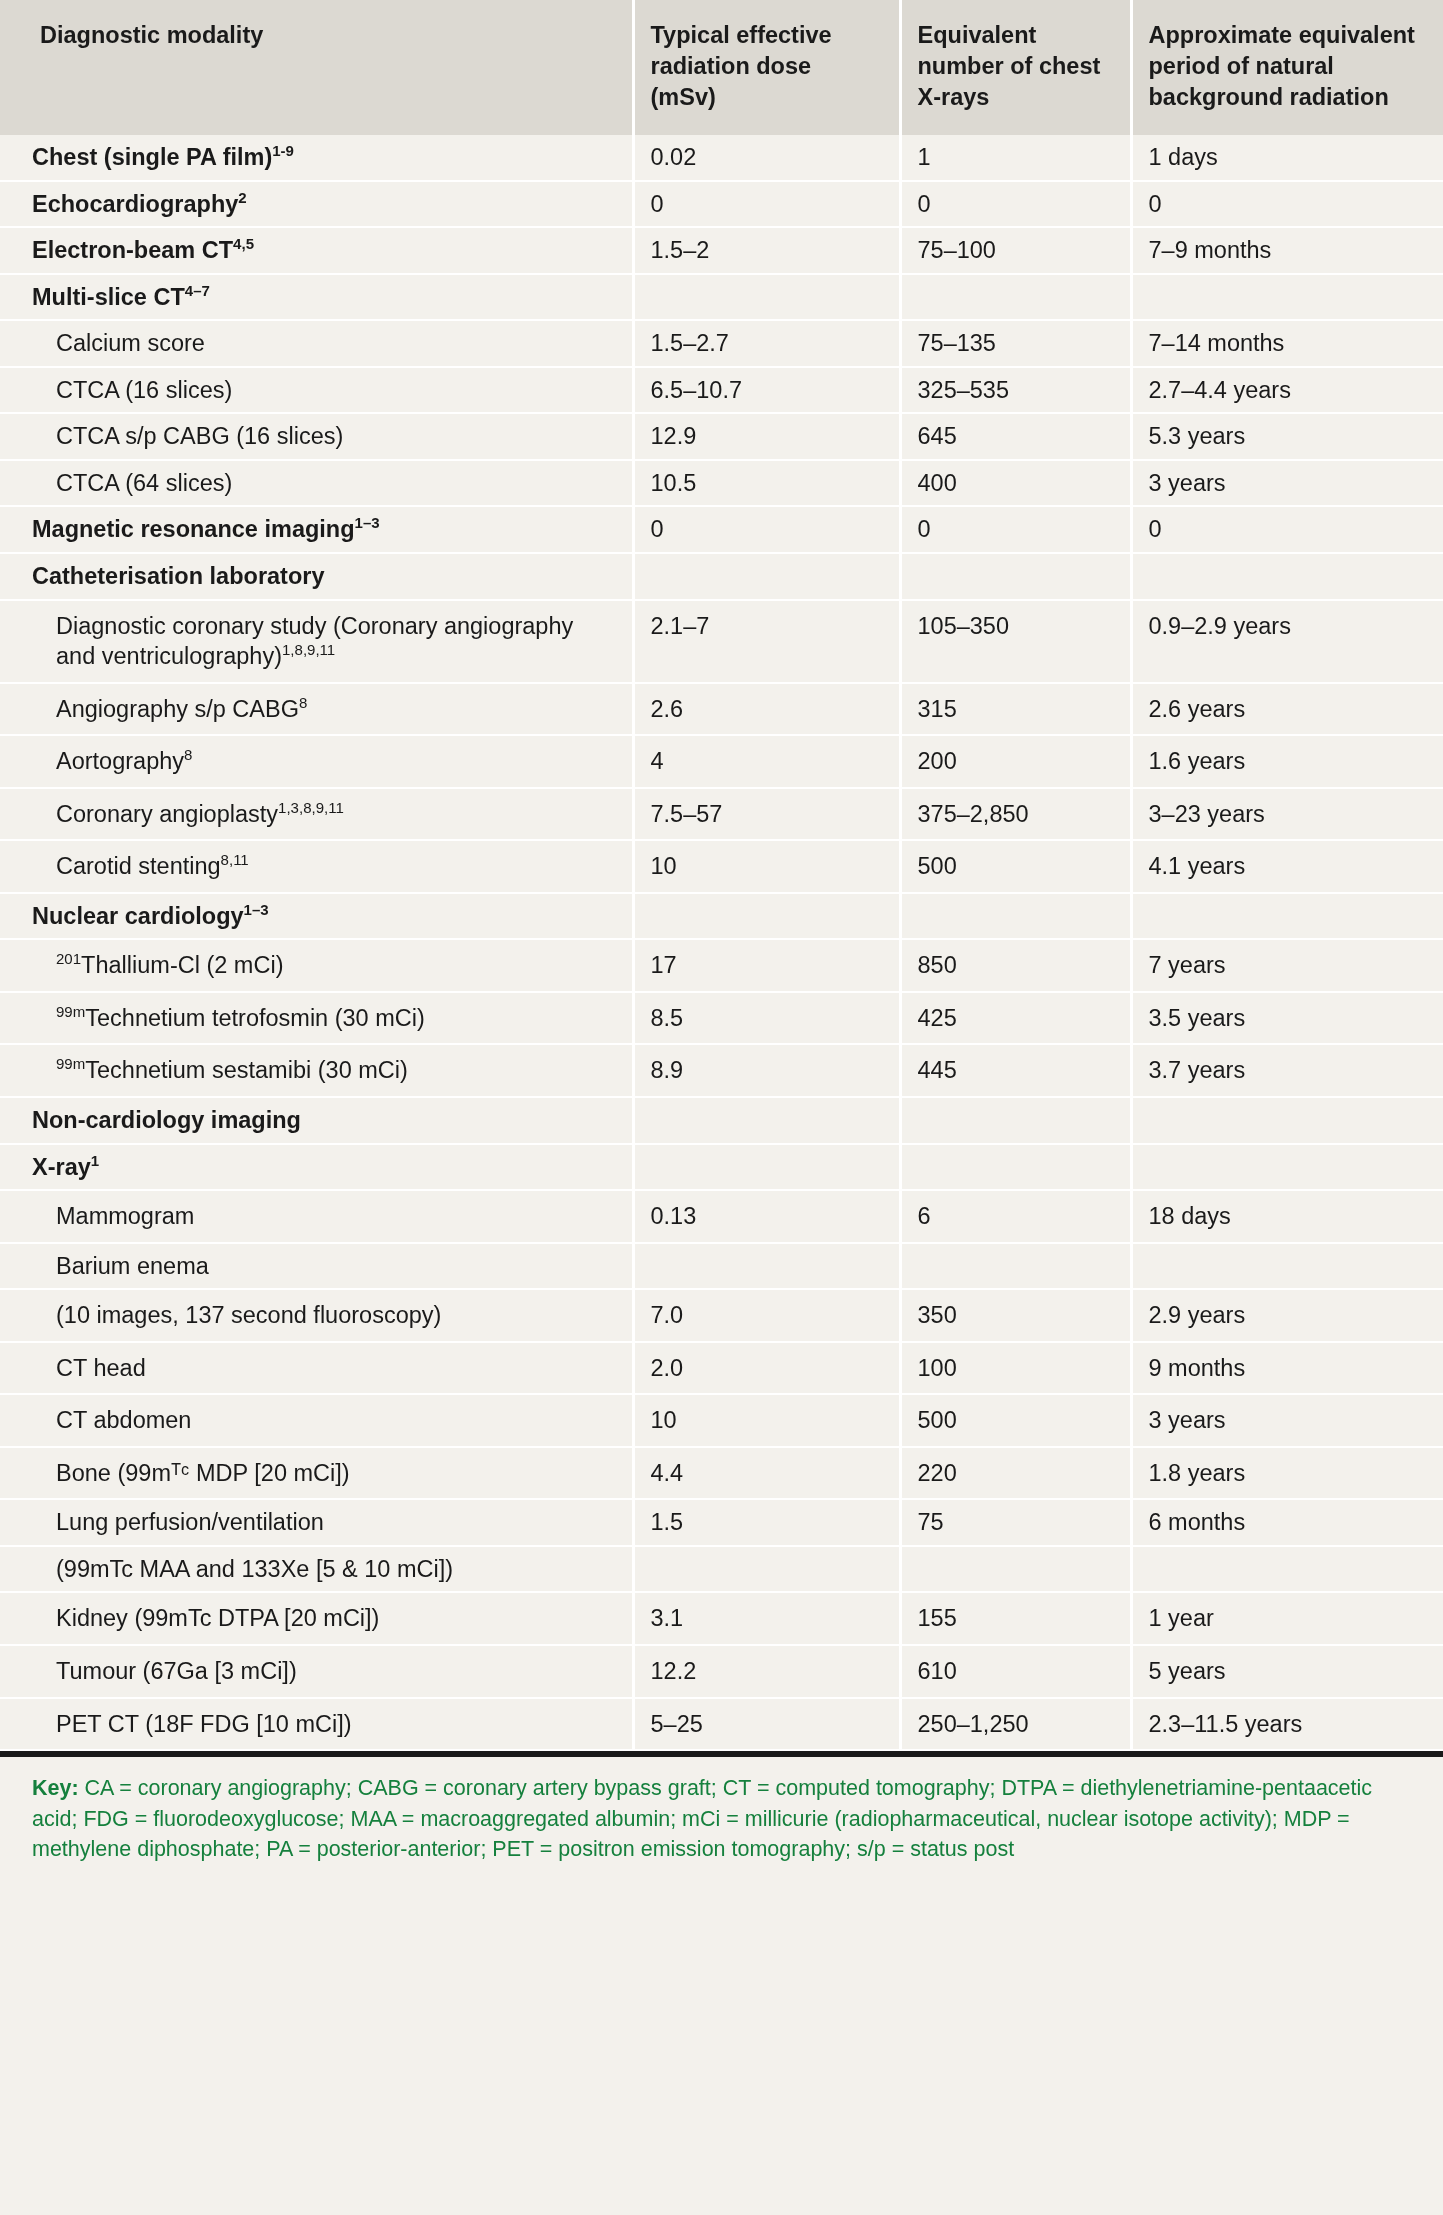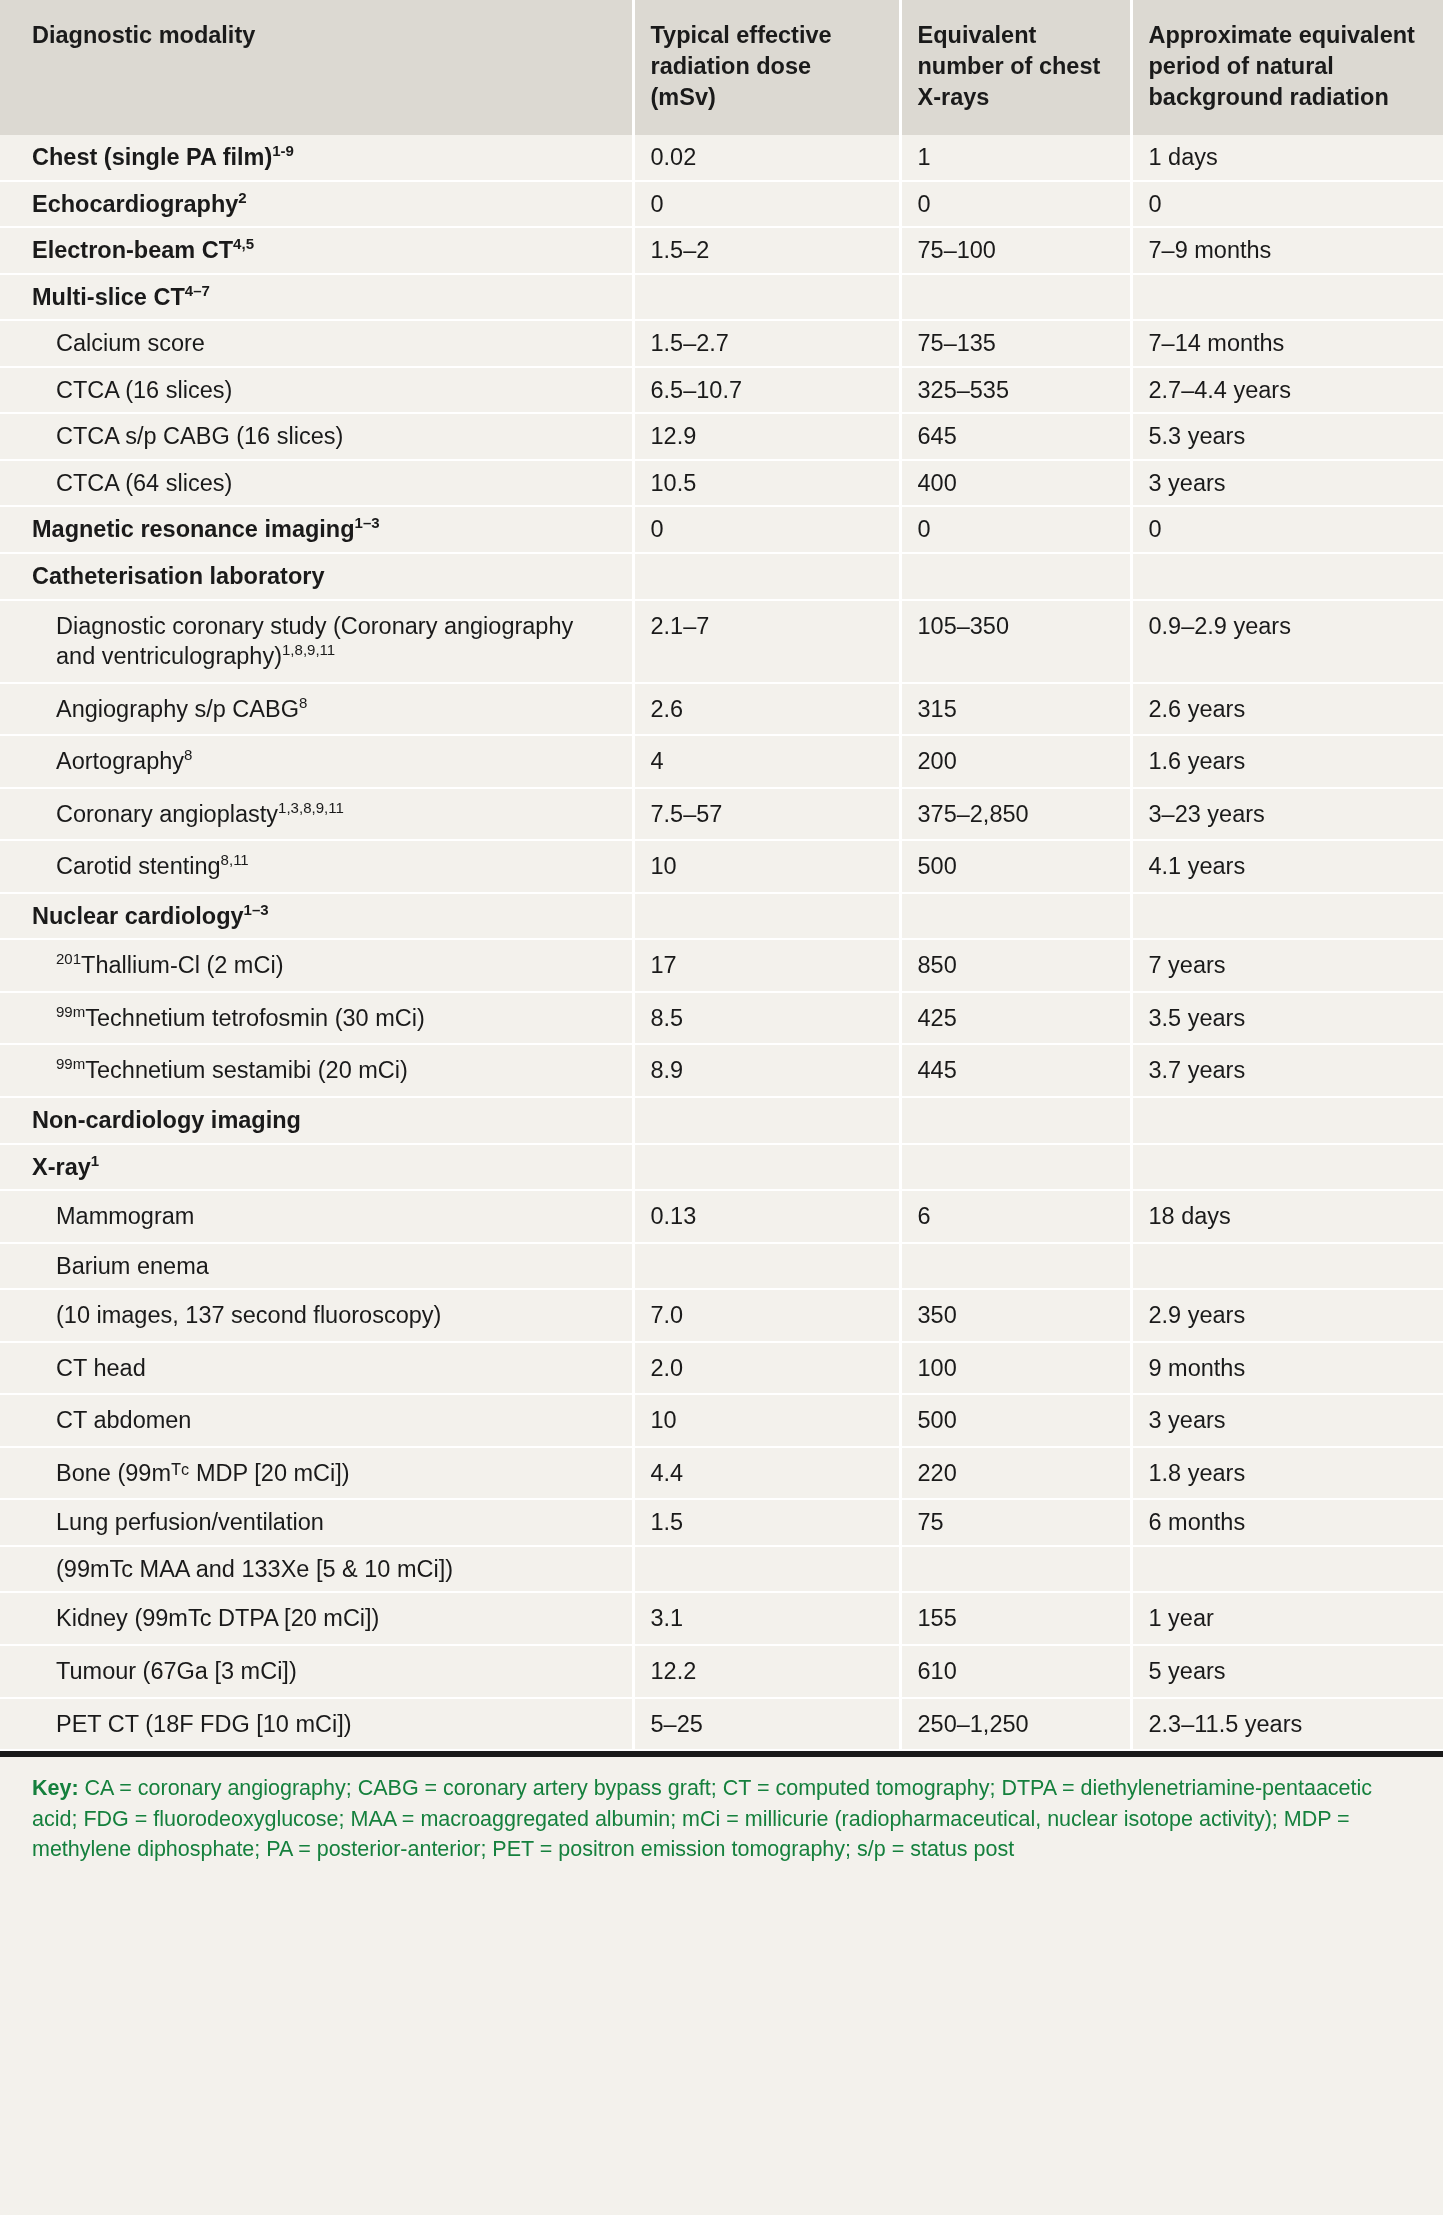--- a/index.html
+++ b/index.html
@@ -34,21 +34,21 @@
     text-align: left;
     vertical-align: top;
     font-size: 23.5px;
     font-weight: bold;
     color: #1a1a1a;
     padding: 20px 16px 22px 16px;
     line-height: 1.32;
     border-right: 3px solid #ffffff;
   }
   thead th:last-child { border-right: none; }
-  thead th.hdr-first { padding-left: 32px; }
+  thead th.hdr-first { padding-left: 40px; }
 
   tbody td {
     font-size: 23.5px;
     color: #1a1a1a;
     vertical-align: top;
     padding: 7px 16px 7px 16px;
     line-height: 1.3;
     border-right: 3px solid #ffffff;
     border-bottom: 2px solid #ffffff;
   }
@@ -218,21 +218,21 @@
           <td class="val">850</td>
           <td class="val">7 years</td>
         </tr>
         <tr class="sub tall">
           <td class="label"><span class="pre-sup">99m</span><span>Technetium tetrofosmin (30 mCi)</span></td>
           <td class="val">8.5</td>
           <td class="val">425</td>
           <td class="val">3.5 years</td>
         </tr>
         <tr class="sub tall">
-          <td class="label"><span class="pre-sup">99m</span><span>Technetium sestamibi (20 mCi)</span></td>
+          <td class="label"><span class="pre-sup">99m</span><span>Technetium sestamibi (30 mCi)</span></td>
           <td class="val">8.9</td>
           <td class="val">445</td>
           <td class="val">3.7 years</td>
         </tr>
         <tr class="group">
           <td class="label"><span>Non-cardiology imaging</span></td>
           <td class="val"></td>
           <td class="val"></td>
           <td class="val"></td>
         </tr>

